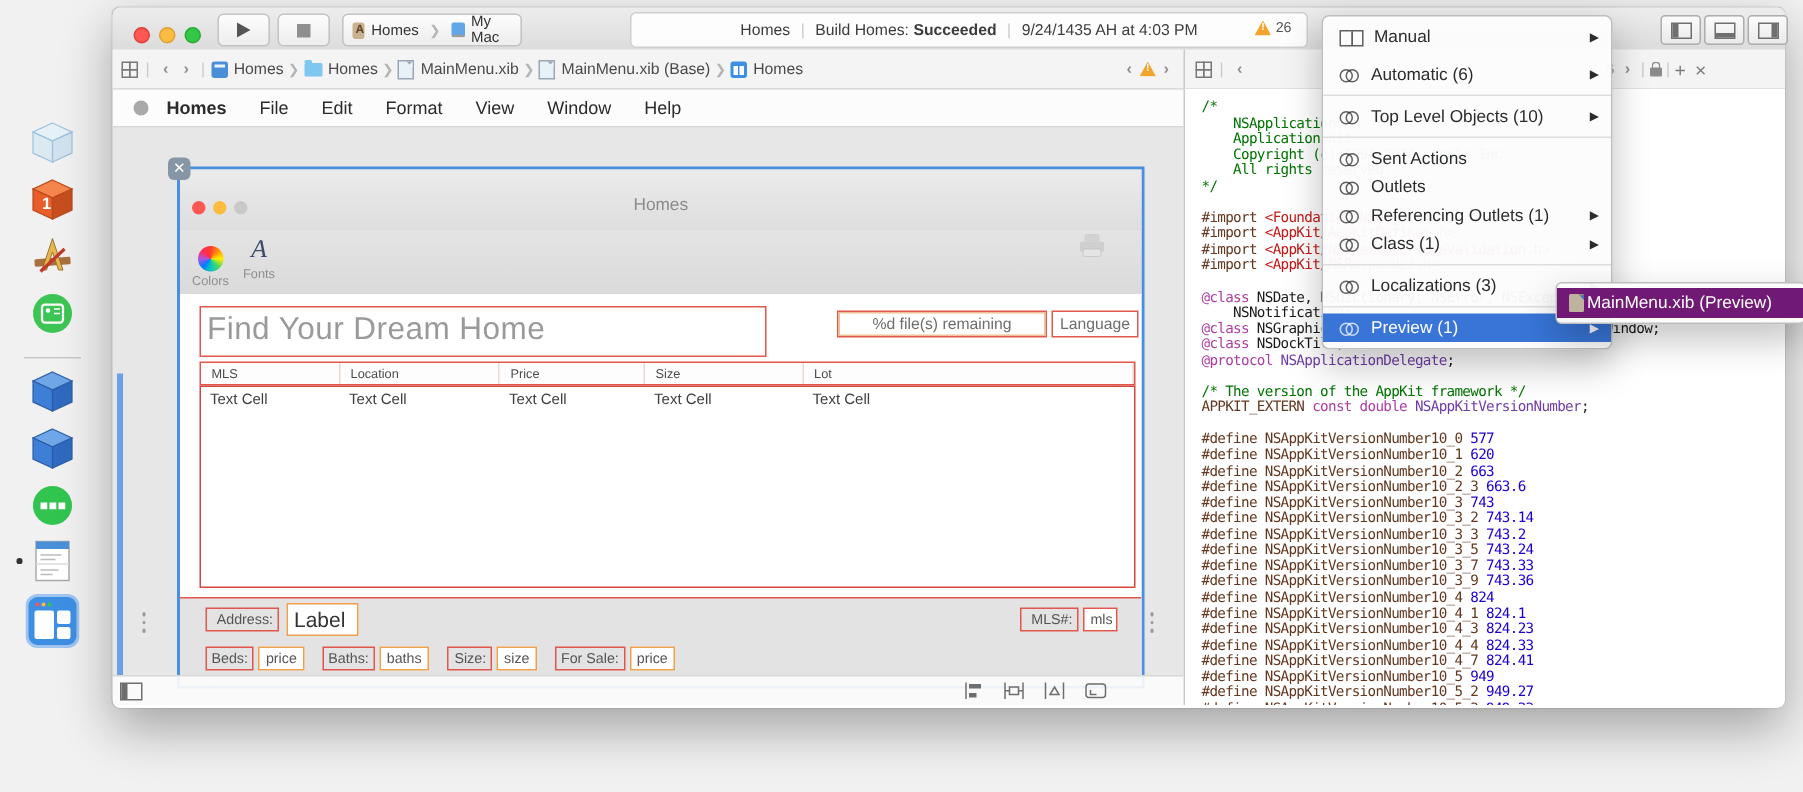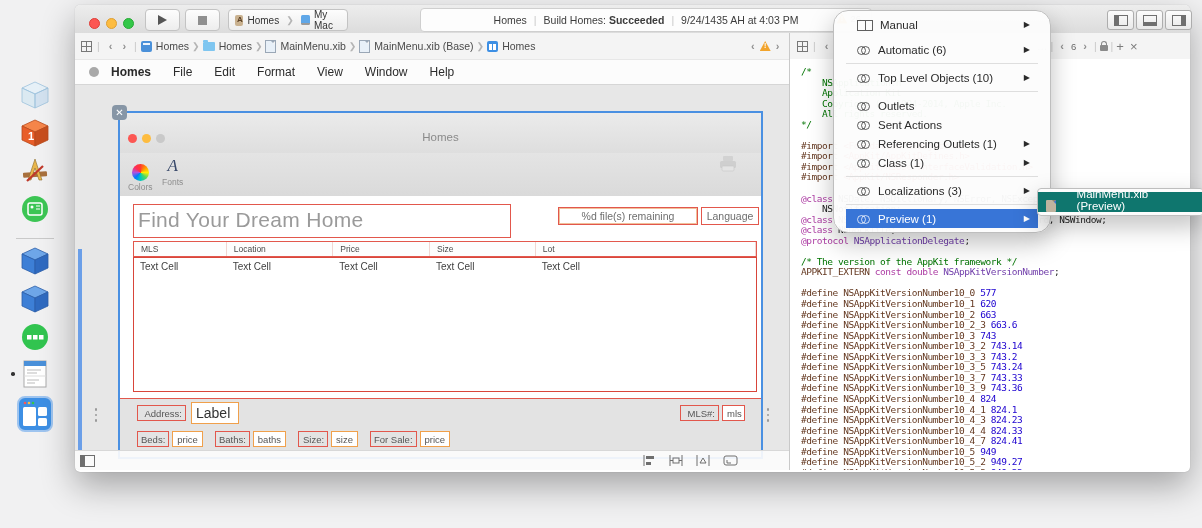--- a/index.html
+++ b/index.html
@@ -116,35 +116,35 @@
   .ob-toggle{position:absolute;left:5px;top:4px;width:13px;height:10px;border:1px solid #6e6e6e;}
   .ob-toggle i{position:absolute;left:0;top:0;bottom:0;width:4px;background:#6e6e6e;}
   .al-ic{position:absolute;top:3px;color:#6e6e6e;}
   
   #editor{position:absolute;left:714px;top:0;width:401px;height:411px;background:#fff;border-left:1px solid #c9c9c9;overflow:hidden;}
   #code{position:absolute;left:11px;top:8px;font-family:"DejaVu Sans Mono",monospace;font-size:9.5px;
     line-height:10.55px;white-space:pre;letter-spacing:-0.45px;}
   .c-cmt{color:#007400;} .c-pre{color:#643820;} .c-str{color:#c41a16;}
   .c-kw{color:#ad3da4;} .c-typ{color:#703daa;} .c-num{color:#1c00cf;} .c-pl{color:#1b1b1b;}
   
-  #context-menu{position:absolute;left:833px;top:10px;width:192px;background:rgba(252,252,252,.97);
-    border:1px solid #bebebe;border-radius:15px;box-shadow:0 10px 24px rgba(0,0,0,.25);z-index:20;padding:4px 12px;}
+  #context-menu{position:absolute;left:881px;top:10px;width:192px;background:rgba(252,252,252,.97);
+    border:1px solid #bebebe;border-radius:5px;box-shadow:0 10px 24px rgba(0,0,0,.25);z-index:20;padding:4px 0;}
   .cm-row{height:19px;display:flex;align-items:center;padding:0 8px 0 11px;font-size:11.5px;color:#2b2b2b;gap:7px;}
   .cm-row.hl{background:#3875d7;color:#fff;}
   .cm-sep{border-top:1px solid #dedede;margin:4px 0;}
   .cm-gap{height:6px;}
   .cm-arrow{margin-left:auto;font-size:8px;}
   .cm-ic{width:14px;height:12px;position:relative;flex:0 0 14px;}
   .cm-ic.circles i{position:absolute;width:7px;height:7px;border:1px solid currentColor;border-radius:50%;top:2px;opacity:.75;}
   .cm-ic.circles i:nth-child(1){left:0;} .cm-ic.circles i:nth-child(2){left:4px;}
   .cm-ic.split{border:1px solid currentColor;width:12px;height:9px;top:1px;opacity:.75;}
   .cm-ic.split i{position:absolute;left:50%;top:0;bottom:0;border-left:1px solid currentColor;}
   #context-submenu{position:absolute;left:1037px;top:188px;width:165px;background:rgba(252,252,252,.97);
     border:1px solid #bebebe;border-radius:4px;box-shadow:0 10px 24px rgba(0,0,0,.25);z-index:21;padding:3px 0;}
-  #submenu-row{height:20px;display:flex;align-items:flex-end;gap:21px;background:#0f766e;color:#fff;
+  #submenu-row{height:20px;display:flex;align-items:center;gap:2px;background:#701a75;color:#fff;
     font-size:11.5px;padding:0 8px;}
   .ic-file-sm{width:10px;height:12px;background:#bfb39f;border-radius:1px;position:relative;display:inline-block;}
   .ic-file-sm:before{content:"";position:absolute;right:0;top:0;border:2.5px solid;border-color:#8f8572 #3875d7 transparent transparent;}
 </style>
 </head>
 <body>
 
 <div id="screen">
 
   <div id="dock">
@@ -500,28 +500,28 @@
         </span>
         <span>Top Level Objects (10)</span>
         <span class="cm-arrow">▶</span>
       </div>
       <div class="cm-sep"></div>
       <div class="cm-row">
         <span class="cm-ic circles">
           <i></i>
           <i></i>
         </span>
+        <span>Sent Actions</span>
+      </div>
+      <div class="cm-row">
+        <span class="cm-ic circles">
+          <i></i>
+          <i></i>
+        </span>
         <span>Outlets</span>
-      </div>
-      <div class="cm-row">
-        <span class="cm-ic circles">
-          <i></i>
-          <i></i>
-        </span>
-        <span>Sent Actions</span>
       </div>
       <div class="cm-row">
         <span class="cm-ic circles">
           <i></i>
           <i></i>
         </span>
         <span>Referencing Outlets (1)</span>
         <span class="cm-arrow">▶</span>
       </div>
       <div class="cm-row">

